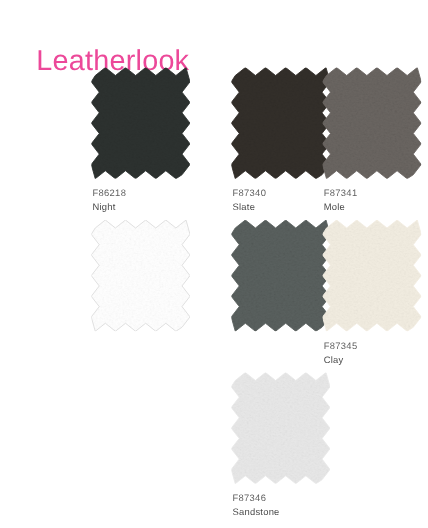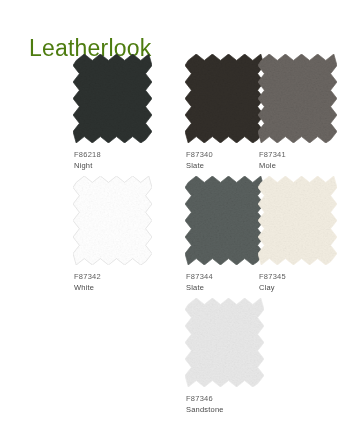--- a/index.html
+++ b/index.html
@@ -22,21 +22,21 @@
   }
 
   
   #page-title {
     position: absolute;
     left: 29px;
     top: 22px;
     font-size: 23px;
     font-weight: 300;
     letter-spacing: 0.2px;
-    color: #4d7c0f;
+    color: #ec4899;
     line-height: 1;
     white-space: nowrap;
   }
 
   
   #swatch-grid {
     position: absolute;
     left: 0;
     top: 54px;
     width: 342px;
@@ -206,24 +206,20 @@
                   </feComponentTransfer>
                 </filter>
               </defs>
               <g clip-path="url(#clipsw3)">
                 <rect x="0" y="0" width="79" height="89" fill="#ffffff"></rect>
                 <rect class="grain-light" x="0" y="0" width="79" height="89" filter="url(#grainsw3)" fill="#d8d8d8"></rect>
               </g>
               <polygon points="3.20,6.40 11.27,0.00 19.33,6.40 27.40,0.00 35.47,6.40 43.53,0.00 51.60,6.40 59.67,0.00 67.73,6.40 75.80,0.00 79.00,11.46 72.60,19.72 79.00,27.98 72.60,36.24 79.00,44.50 72.60,52.76 79.00,61.02 72.60,69.28 79.00,77.54 72.60,85.80 67.73,89.00 59.67,82.60 51.60,89.00 43.53,82.60 35.47,89.00 27.40,82.60 19.33,89.00 11.27,82.60 3.20,89.00 0.00,77.54 6.40,69.28 0.00,61.02 6.40,52.76 0.00,44.50 6.40,36.24 0.00,27.98 6.40,19.72 0.00,11.46" fill="none" stroke="#dcdcdc" stroke-width="0.7" stroke-linejoin="round"></polygon>
             </svg>
           </div>
-          <div class="swatch-label">
-            <span class="swatch-code">F87342</span>
-            <span class="swatch-name">White</span>
-          </div>
         </div>
         <div class="swatch-cell col-1">
           <div class="swatch-chip">
             <svg class="swatch-svg" viewBox="0 0 79 89" xmlns="http://www.w3.org/2000/svg">
               <defs>
                 <clipPath id="clipsw4">
                   <polygon points="3.20,6.40 11.27,0.00 19.33,6.40 27.40,0.00 35.47,6.40 43.53,0.00 51.60,6.40 59.67,0.00 67.73,6.40 75.80,0.00 79.00,11.46 72.60,19.72 79.00,27.98 72.60,36.24 79.00,44.50 72.60,52.76 79.00,61.02 72.60,69.28 79.00,77.54 72.60,85.80 67.73,89.00 59.67,82.60 51.60,89.00 43.53,82.60 35.47,89.00 27.40,82.60 19.33,89.00 11.27,82.60 3.20,89.00 0.00,77.54 6.40,69.28 0.00,61.02 6.40,52.76 0.00,44.50 6.40,36.24 0.00,27.98 6.40,19.72 0.00,11.46"></polygon>
                 </clipPath>
                 <filter id="grainsw4" x="0" y="0" width="100%" height="100%">
                   <feTurbulence type="fractalNoise" baseFrequency="0.55 0.75" numOctaves="3" seed="31" result="n"></feTurbulence>
@@ -233,24 +229,20 @@
                   </feComponentTransfer>
                 </filter>
               </defs>
               <g clip-path="url(#clipsw4)">
                 <rect x="0" y="0" width="79" height="89" fill="#5a615f"></rect>
                 <rect class="grain" x="0" y="0" width="79" height="89" filter="url(#grainsw4)" fill="#343b39"></rect>
               </g>
               <polygon points="3.20,6.40 11.27,0.00 19.33,6.40 27.40,0.00 35.47,6.40 43.53,0.00 51.60,6.40 59.67,0.00 67.73,6.40 75.80,0.00 79.00,11.46 72.60,19.72 79.00,27.98 72.60,36.24 79.00,44.50 72.60,52.76 79.00,61.02 72.60,69.28 79.00,77.54 72.60,85.80 67.73,89.00 59.67,82.60 51.60,89.00 43.53,82.60 35.47,89.00 27.40,82.60 19.33,89.00 11.27,82.60 3.20,89.00 0.00,77.54 6.40,69.28 0.00,61.02 6.40,52.76 0.00,44.50 6.40,36.24 0.00,27.98 6.40,19.72 0.00,11.46" fill="none" stroke="#5a615f" stroke-width="0.7" stroke-linejoin="round"></polygon>
             </svg>
           </div>
-          <div class="swatch-label">
-            <span class="swatch-code">F87344</span>
-            <span class="swatch-name">Slate</span>
-          </div>
         </div>
         <div class="swatch-cell col-2">
           <div class="swatch-chip">
             <svg class="swatch-svg" viewBox="0 0 79 89" xmlns="http://www.w3.org/2000/svg">
               <defs>
                 <clipPath id="clipsw5">
                   <polygon points="3.20,6.40 11.27,0.00 19.33,6.40 27.40,0.00 35.47,6.40 43.53,0.00 51.60,6.40 59.67,0.00 67.73,6.40 75.80,0.00 79.00,11.46 72.60,19.72 79.00,27.98 72.60,36.24 79.00,44.50 72.60,52.76 79.00,61.02 72.60,69.28 79.00,77.54 72.60,85.80 67.73,89.00 59.67,82.60 51.60,89.00 43.53,82.60 35.47,89.00 27.40,82.60 19.33,89.00 11.27,82.60 3.20,89.00 0.00,77.54 6.40,69.28 0.00,61.02 6.40,52.76 0.00,44.50 6.40,36.24 0.00,27.98 6.40,19.72 0.00,11.46"></polygon>
                 </clipPath>
                 <filter id="grainsw5" x="0" y="0" width="100%" height="100%">
                   <feTurbulence type="fractalNoise" baseFrequency="0.55 0.75" numOctaves="3" seed="38" result="n"></feTurbulence>

